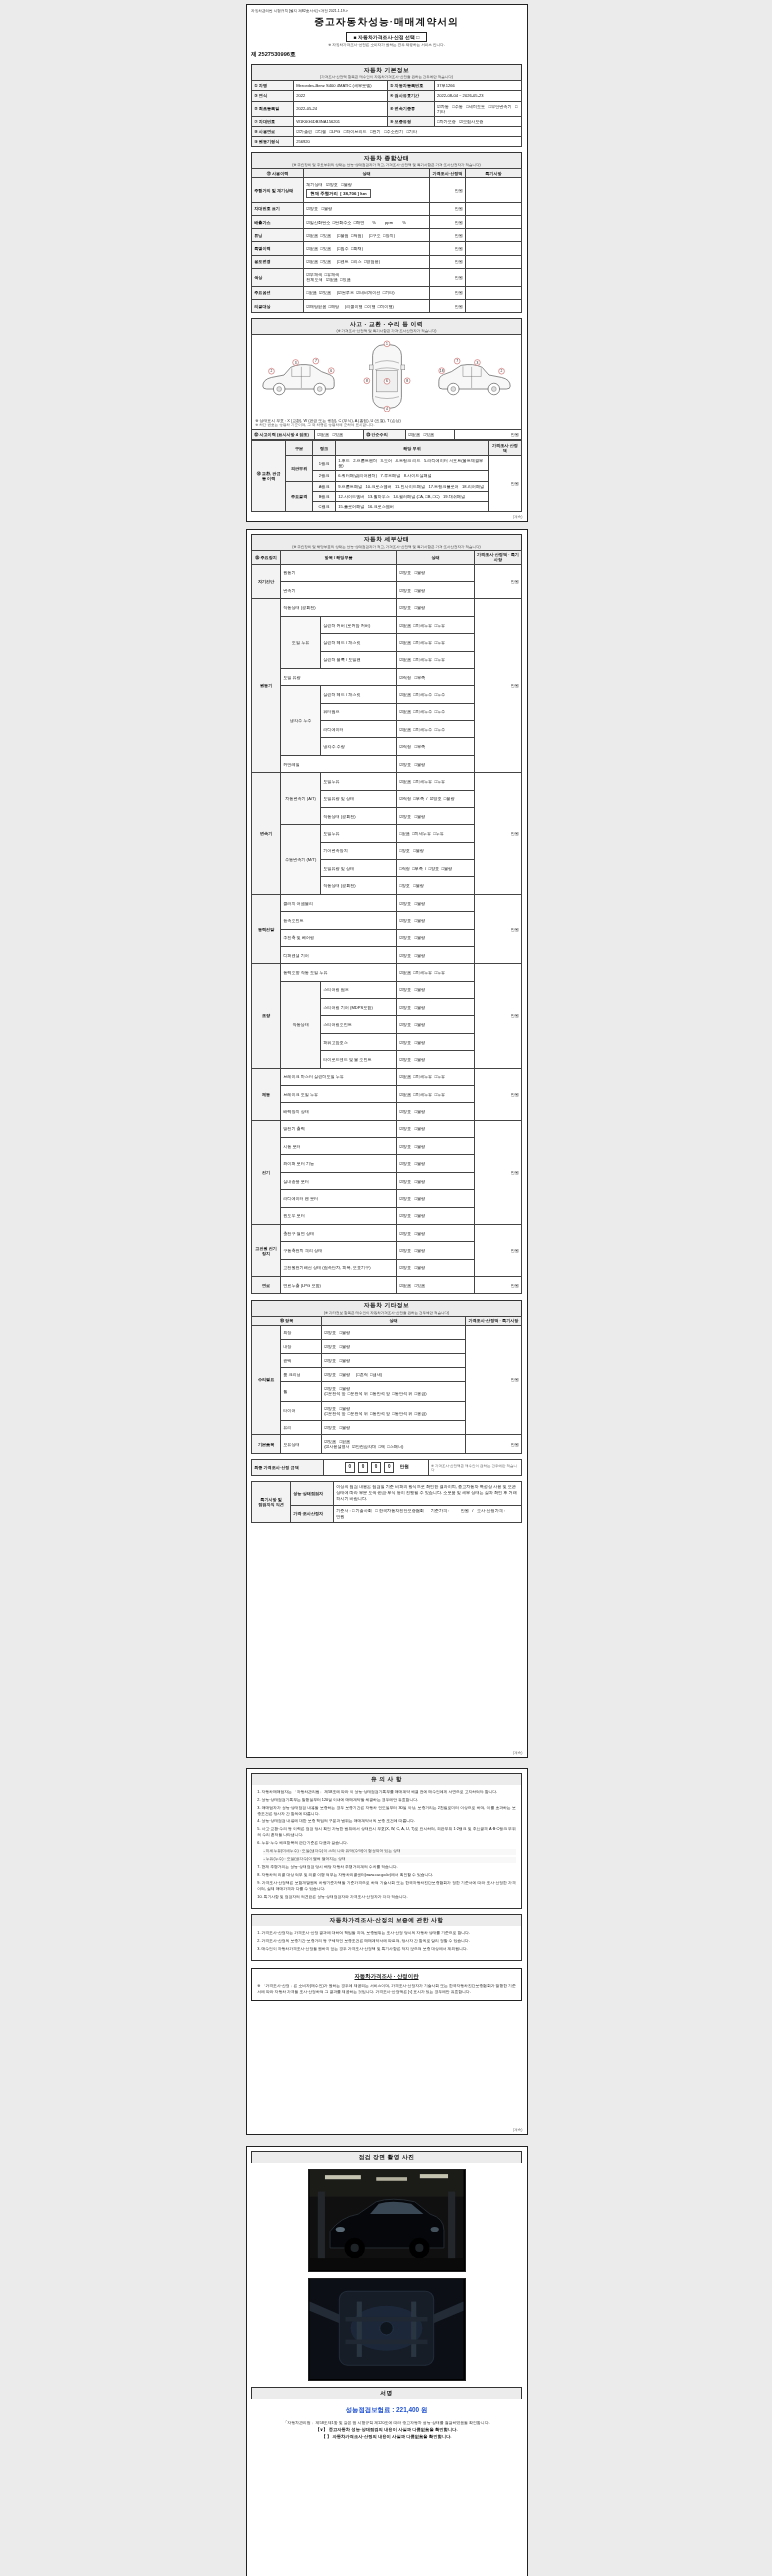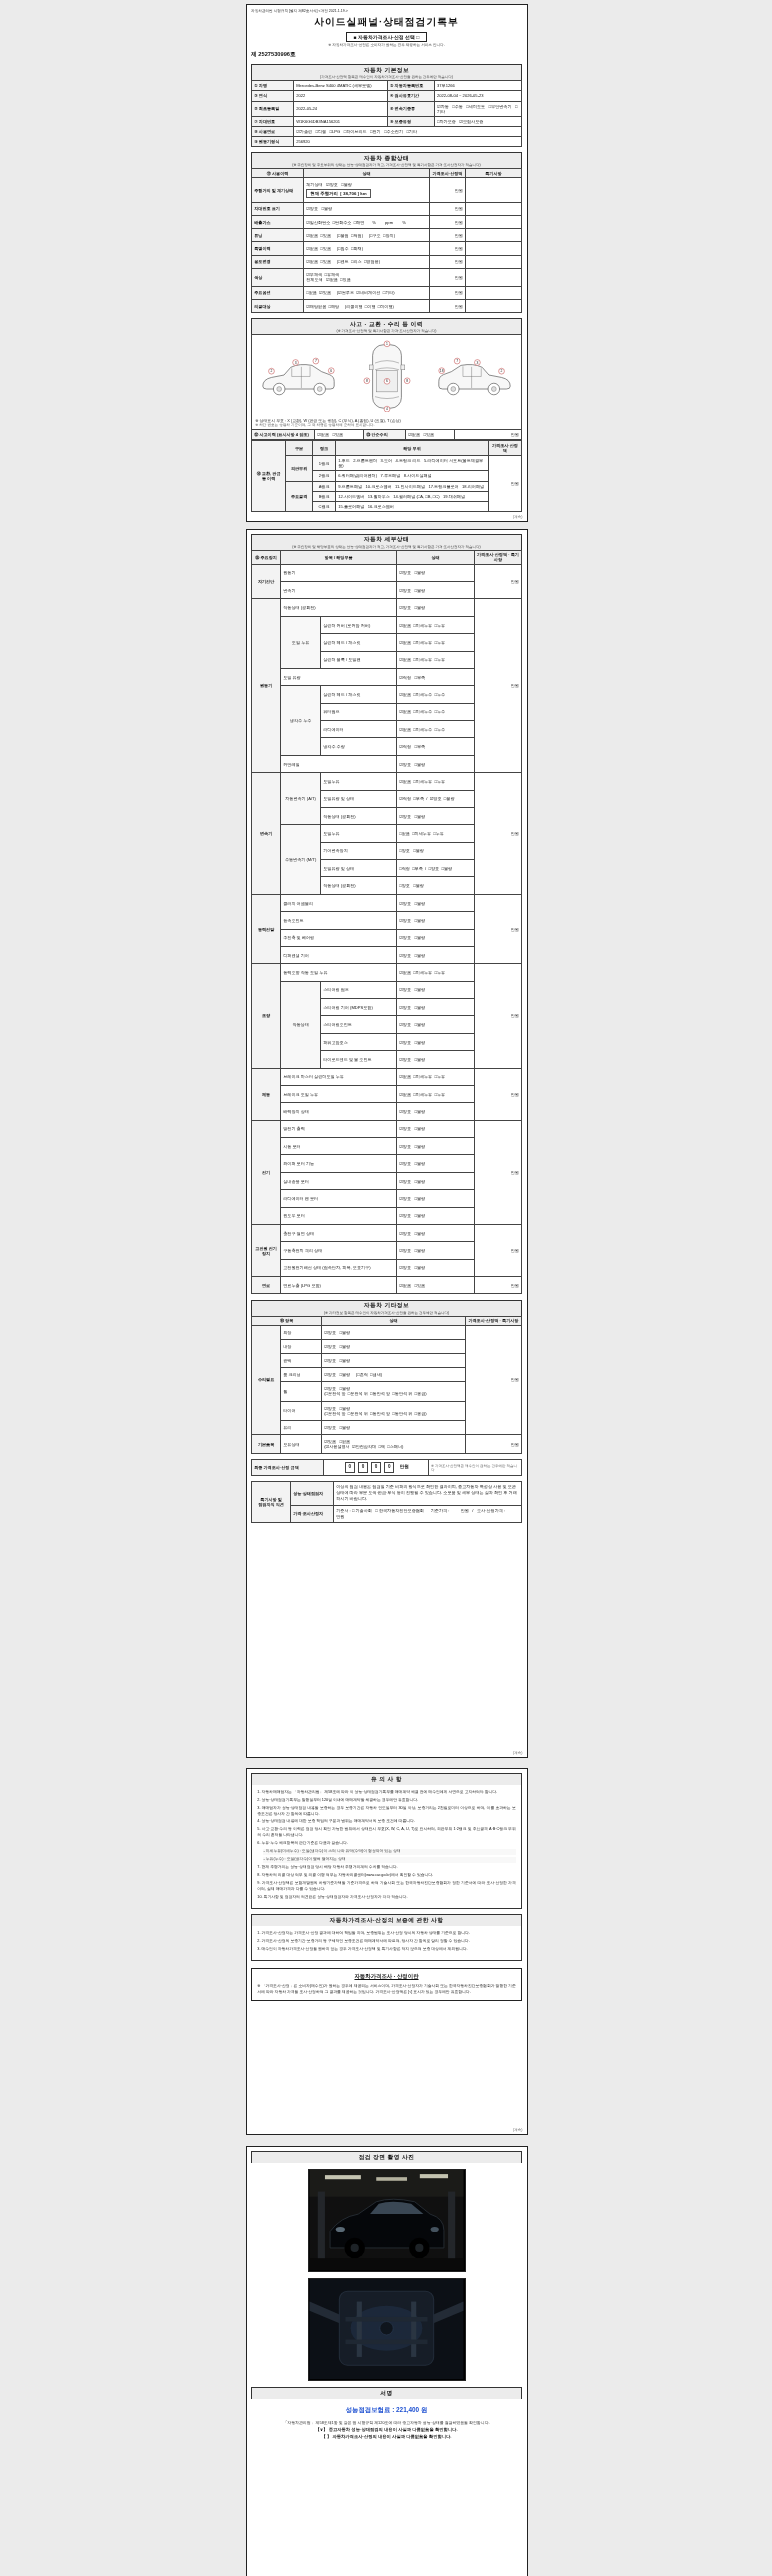--- a/index.html
+++ b/index.html
@@ -64,21 +64,21 @@
   .confirm-line{font-size:4.3px;font-weight:bold;text-align:center;margin:2.1px 0;}
   .diag-num{font-size:7px;}
 </style>
 </head>
 <body>
 
 <div class="canvas">
 
   <div class="sheet p1">
     <div class="form-ref">자동차관리법 시행규칙 [별지 제82호서식] &lt;개정 2021.1.19.&gt;</div>
-    <div class="title">사이드실패널·상태점검기록부</div>
+    <div class="title">중고자동차성능·매매계약서의</div>
     <div class="subtitle-wrap">
       <span class="subtitle">■ 자동차가격조사·산정 선택 □</span>
     </div>
     <div class="sub-note">※ 자동차가격조사·산정은 소비자가 원하는 경우 제공하는 서비스 입니다.</div>
     <div class="doc-no">제 2527530996호</div>
 
     <div class="band">
       <div class="band-title">자동차 기본정보</div>
       <div class="band-note">(가격조사·산정액 항목은 매수인이 자동차가격조사·산정을 원하는 경우에만 적습니다)</div>
     </div>

